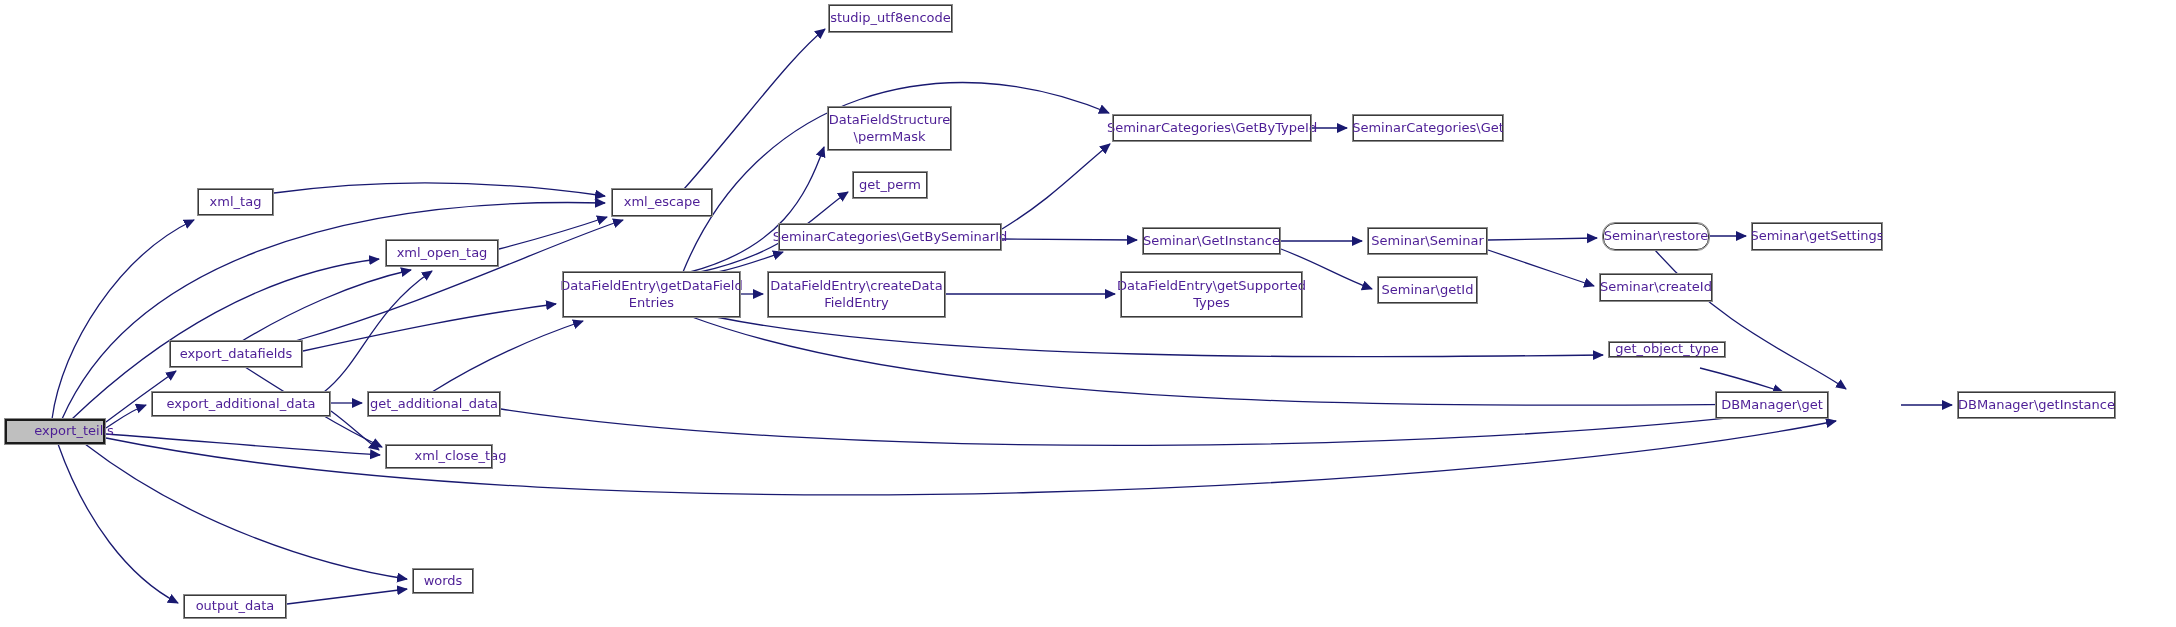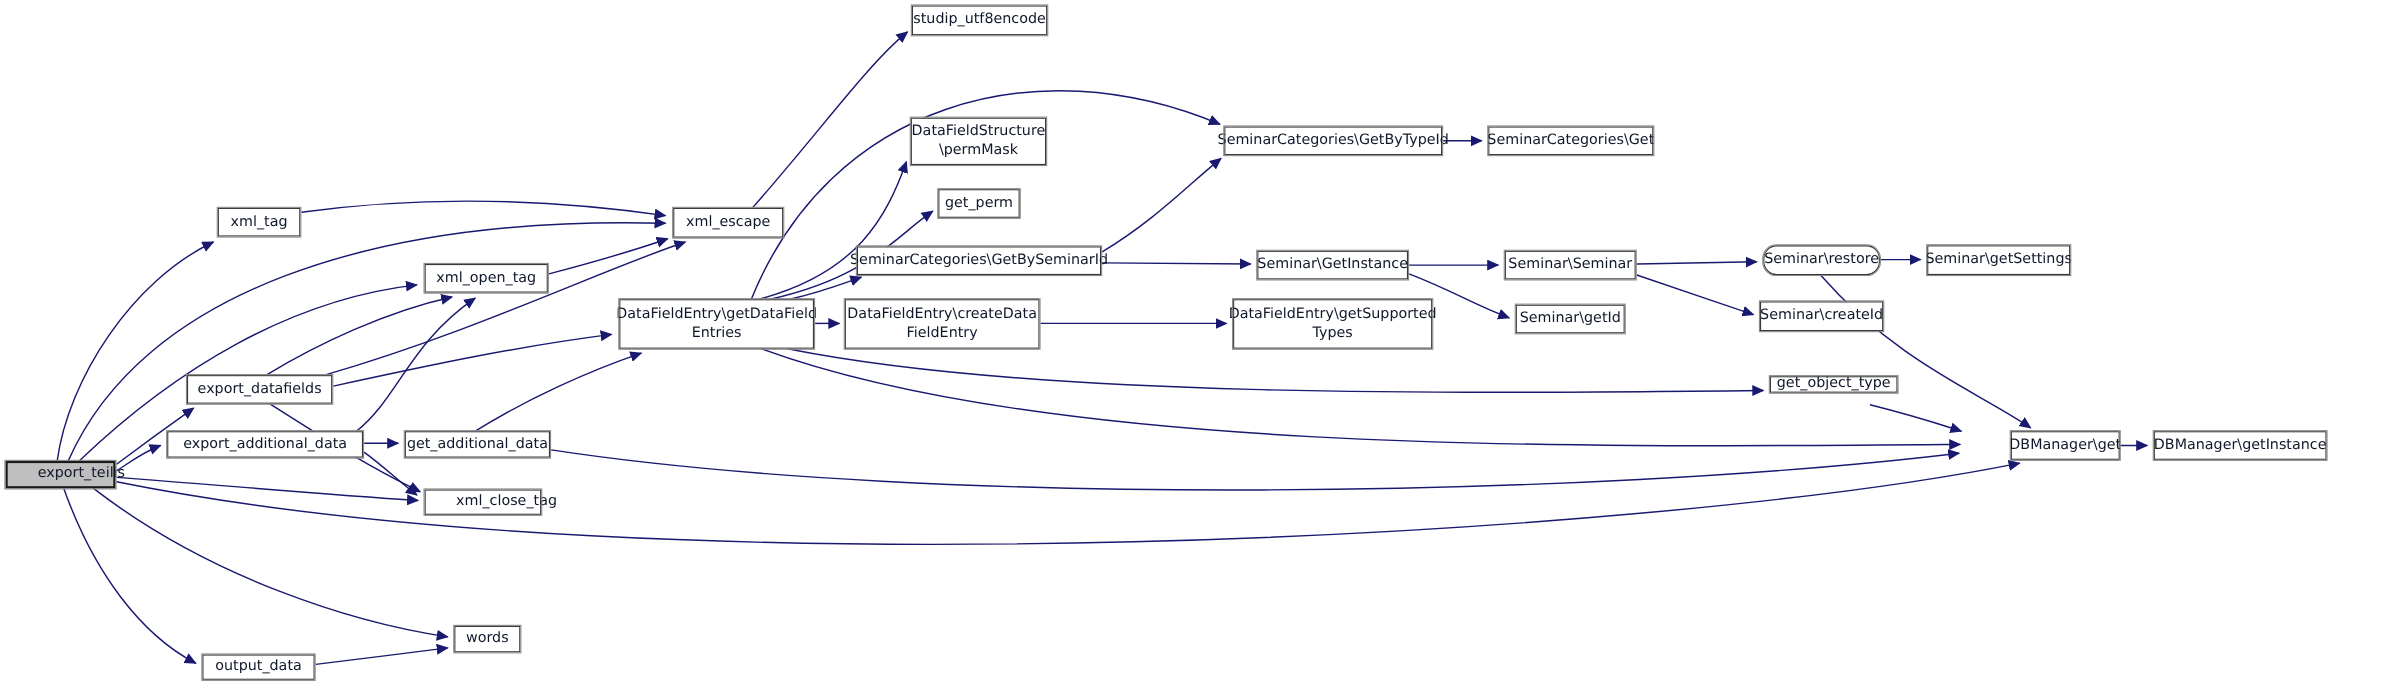--- a/index.html
+++ b/index.html
@@ -10,21 +10,21 @@
     background:#ffffff;
     overflow:hidden;
   }
   #edges{position:absolute;left:0;top:0;width:2176px;height:627px;}
   .node{
     position:absolute;
     box-sizing:border-box;
     background:#ffffff;
     border:1px solid #3a3a3a;
     outline:1px solid #8a8a8a;
-    color:#0f172a;
+    color:#4c1d95;
     font-size:13px;
     line-height:1.3;
     display:flex;align-items:center;justify-content:center;
     text-align:center;
     white-space:pre-line;
     cursor:pointer;
     z-index:2;
   }
   .node.hl{
     background:#bfbfbf;
@@ -108,18 +108,18 @@
 Entries</div>
   <div class="node" style="left:768px;top:272px;width:177px;height:45px;">DataFieldEntry\createData
 FieldEntry</div>
   <div class="node" style="left:1121px;top:272px;width:181px;height:45px;">DataFieldEntry\getSupported
 Types</div>
   <div class="node" style="left:170px;top:341px;width:132px;height:26px;">export_datafields</div>
   <div class="node" style="left:152px;top:392px;width:178px;height:24px;">export_additional_data</div>
   <div class="node" style="left:368px;top:392px;width:132px;height:24px;">get_additional_data</div>
   <div class="node" style="left:386px;top:445px;width:106px;height:23px;padding-left:43px;">xml_close_tag</div>
   <div class="node" style="left:1609px;top:342px;width:116px;height:15px;">get_object_type</div>
-  <div class="node" style="left:1828px;top:392px;width:99px;height:26px;">DBManager\get</div>
+  <div class="node" style="left:1716px;top:392px;width:112px;height:26px;">DBManager\get</div>
   <div class="node" style="left:1958px;top:392px;width:157px;height:26px;">DBManager\getInstance</div>
   <div class="node" style="left:413px;top:569px;width:60px;height:24px;">words</div>
   <div class="node" style="left:184px;top:595px;width:102px;height:23px;">output_data</div>
 
 </div>
 
 </body></html>

